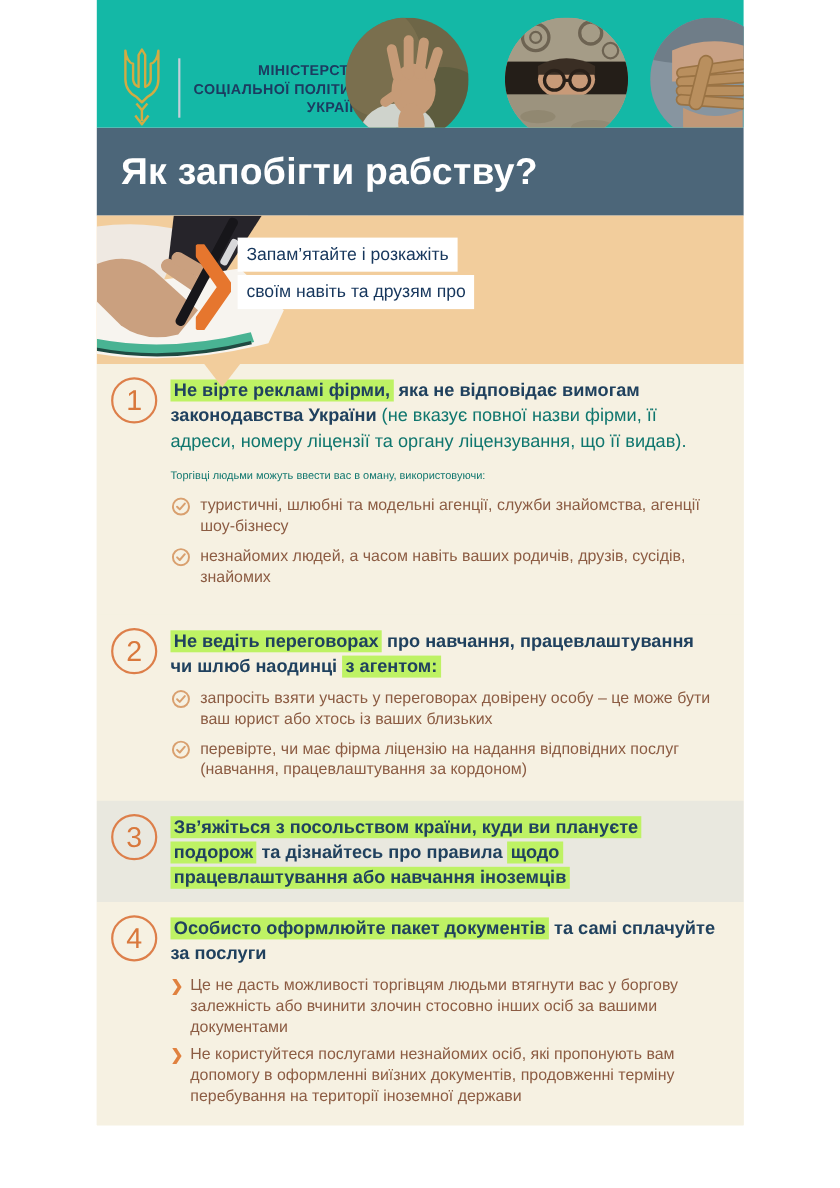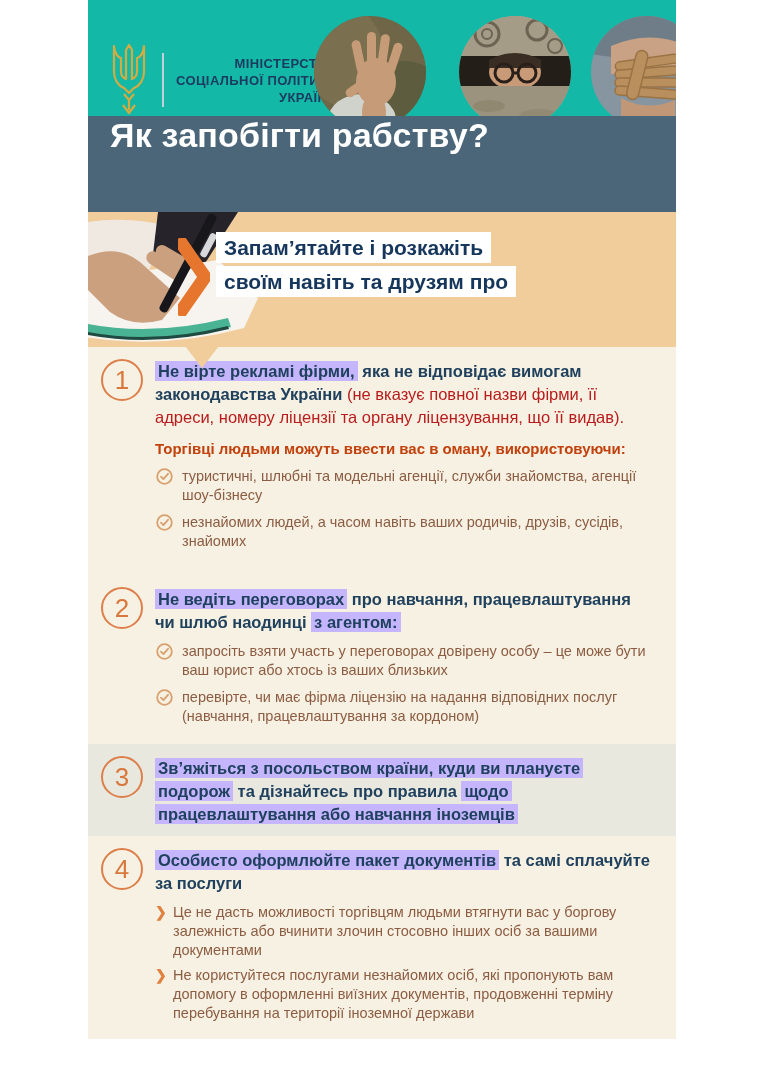--- a/index.html
+++ b/index.html
@@ -10,40 +10,40 @@
   .header{position:relative;height:116px;background:#14b8a6;overflow:hidden;text-align:right;}
   .logo{position:absolute;left:18px;top:42px;display:flex;align-items:center;}
   .trident{width:46px;height:76px;}
   .logo-divider{width:2px;height:54px;background:#c3cfd9;margin:0 12px 0 10px;}
   .ministry{color:#1c3b60;font-size:13px;font-weight:bold;line-height:17px;letter-spacing:0.4px;}
   .photo-circle{position:absolute;top:16px;width:112px;height:112px;border-radius:50%;overflow:hidden;}
   .pc1{left:226px;} .pc2{left:371px;} .pc3{left:503px;}
   .photo-circle svg{display:block;}
 
   
-  .banner{height:96px;background:#4c6679;display:flex;align-items:flex-start;}
+  .banner{height:80px;background:#4c6679;display:flex;align-items:center;}
   .banner-title{color:#ffffff;font-size:34px;font-weight:bold;padding-left:22px;letter-spacing:0.2px;}
 
   
   .intro{position:relative;height:135px;background:#f2cd9c;overflow:visible;}
   .intro-photo{position:absolute;left:0;top:0;width:192px;height:135px;overflow:hidden;}
   .intro-arrow{position:absolute;left:90px;top:26px;}
   .intro-text{position:absolute;left:128px;top:20px;}
-  .intro-line{display:table;background:#ffffff;color:#16365c;font-size:21px;font-weight:bold;line-height:26px;padding:3px 8px 2px 8px;margin-bottom:3px;white-space:nowrap;}
+  .intro-line{display:table;background:#ffffff;color:#16365c;font-size:16px;font-weight:normal;line-height:26px;padding:3px 8px 2px 8px;margin-bottom:3px;white-space:nowrap;}
   .intro-tail{position:absolute;left:97px;bottom:-21px;width:0;height:0;border-left:17px solid transparent;border-right:17px solid transparent;border-top:22px solid #f2cd9c;z-index:5;}
 
   
   .rules{background:#f6f1e2;}
   .rule{position:relative;padding:13px 22px 10px 67px;background:#f6f1e2;}
   .rule.band{background:#e9e8df;}
   .rule-num{position:absolute;left:13px;top:12px;width:38px;height:38px;border:2px solid #dd7f4a;border-radius:50%;color:#d9783c;font-size:26px;line-height:38px;text-align:center;background:transparent;}
   .rule-heading{color:#20415e;font-size:16.5px;font-weight:bold;line-height:23px;max-width:498px;}
-  .seg-hl{background:#c4b5fd;padding:1px 3px;box-decoration-break:clone;-webkit-box-decoration-break:clone;}
-  .seg-plain{font-weight:normal;color:#b91c1c;}
-  .rule-subheading{color:#c2410c;font-size:15px;font-weight:bold;line-height:21px;margin-top:9px;max-width:498px;}
+  .seg-hl{background:#bef264;padding:1px 3px;box-decoration-break:clone;-webkit-box-decoration-break:clone;}
+  .seg-plain{font-weight:normal;color:#0f766e;}
+  .rule-subheading{color:#0f766e;font-size:10px;font-weight:normal;line-height:21px;margin-top:9px;max-width:498px;}
   .bullets{list-style:none;margin:8px 0 0 0;padding:0;max-width:492px;}
   .bullets li{position:relative;padding-left:27px;color:#8c5c43;font-size:14.5px;line-height:19px;margin-bottom:8px;}
   .bullets li .bicon{position:absolute;left:1px;top:1px;}
   .bullets.chevrons li{padding-left:18px;margin-bottom:6px;}
   .bullets.chevrons li .bicon{left:0;top:0;color:#e0813f;font-weight:bold;font-size:14px;}
 </style>
 </head>
 <body>
 
 <div id="poster">

